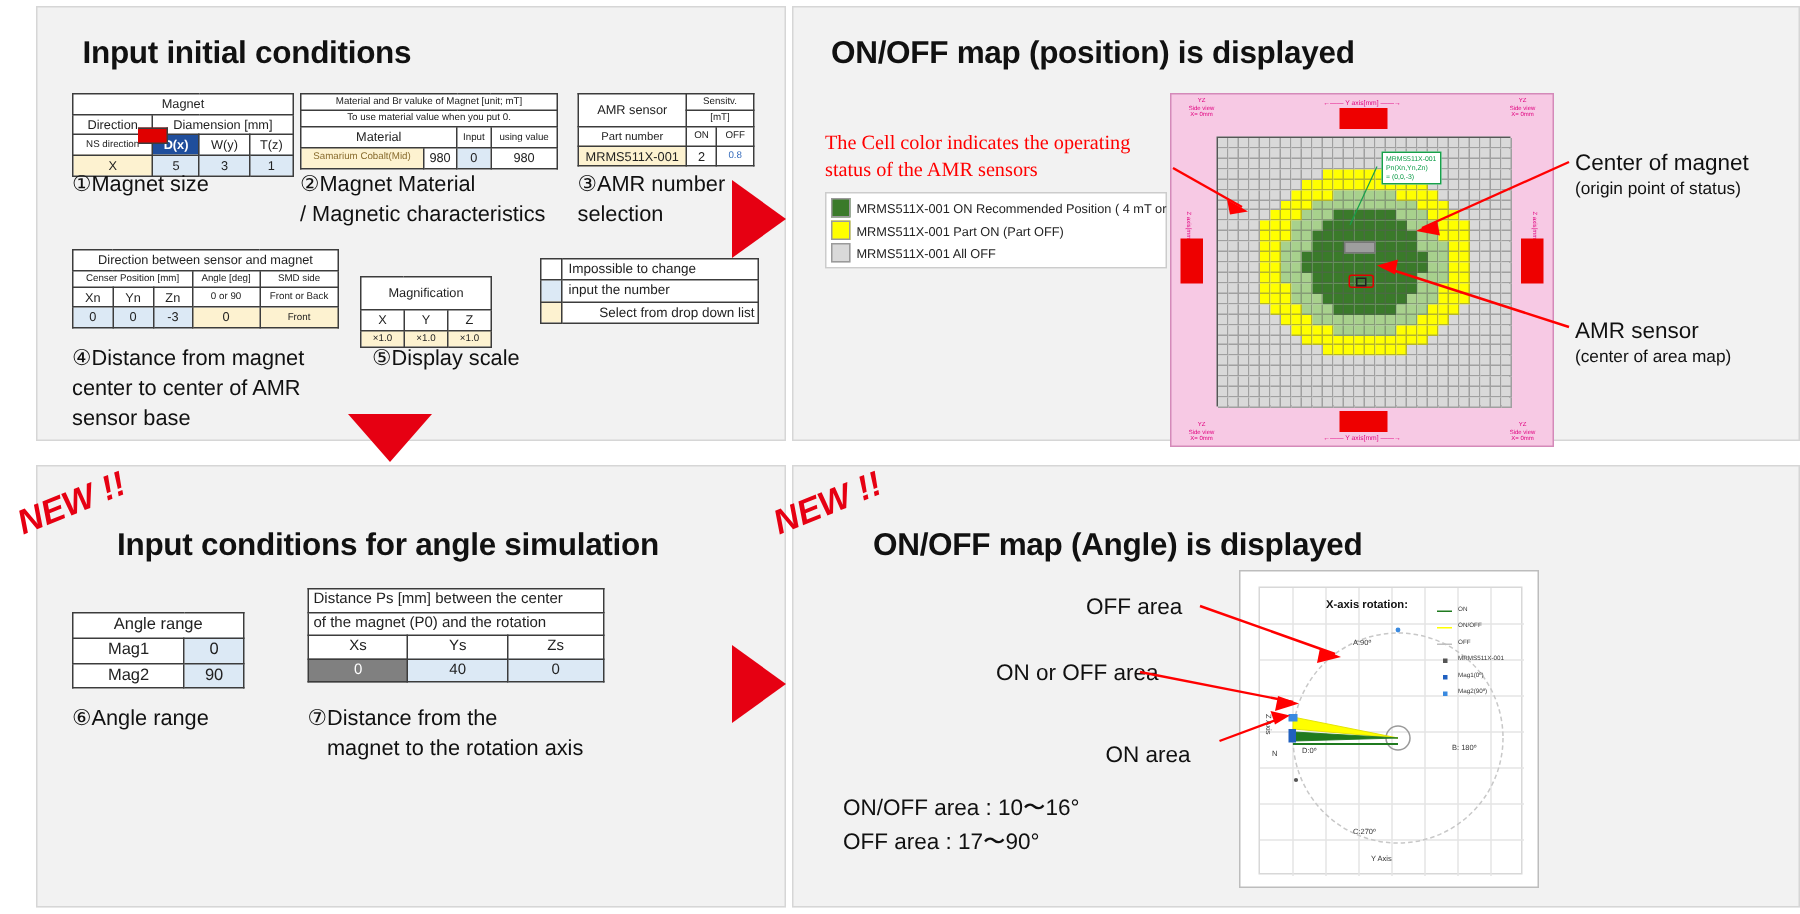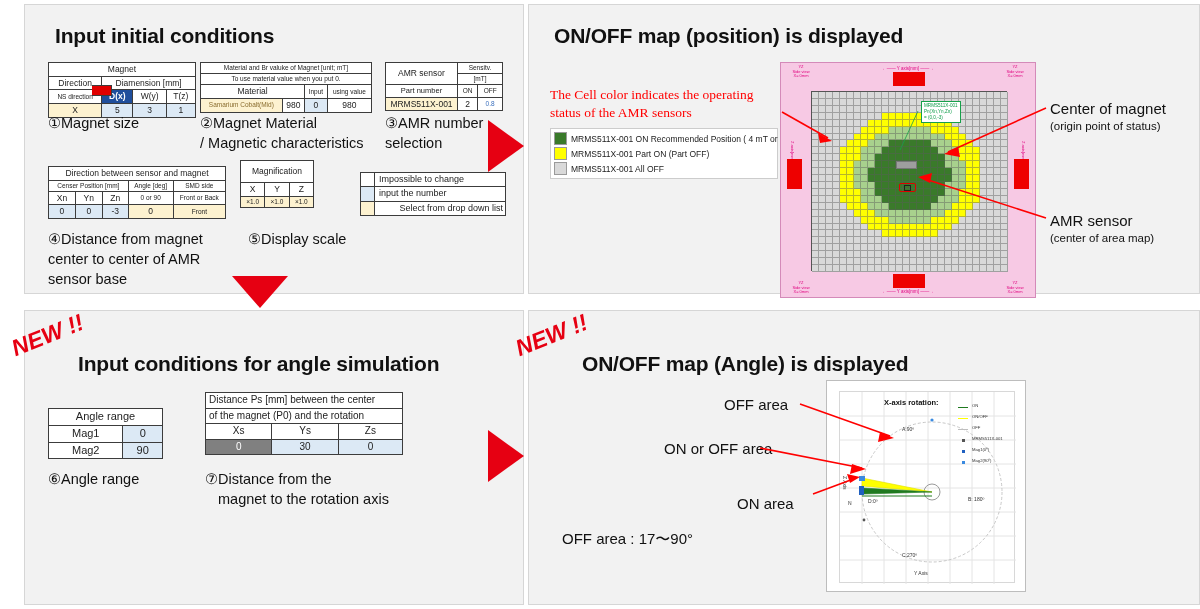--- a/index.html
+++ b/index.html
@@ -247,21 +247,21 @@
   <tr>
     <td class="c-blue">0</td>
     <td class="c-blue">0</td>
     <td class="c-blue">-3</td>
     <td class="c-tan">0</td>
     <td class="c-tan tiny">Front</td>
   </tr>
 </tbody>
   </table>
 
-<table class="tbl" id="t-magnification" style="left:240px; top:160px; width:74px;">
+<table class="tbl" id="t-magnification" style="left:240px; top:184px; width:88px;">
   <tbody>
       <tr>
         <td class="c-white" colspan="3" style="height:22px;">Magnification</td>
       </tr>
   <tr>
     <td class="c-white">X</td>
     <td class="c-white">Y</td>
     <td class="c-white">Z</td>
   </tr>
   <tr>
@@ -1103,35 +1103,36 @@
   <tr>
         <td class="c-white" colspan="3" style="text-align:left; padding-left:3px;">of the magnet (P0) and the rotation</td>
       </tr>
   <tr>
     <td class="c-white">Xs</td>
     <td class="c-white">Ys</td>
     <td class="c-white">Zs</td>
   </tr>
   <tr>
     <td class="c-gray">0</td>
-    <td class="c-blue">30</td>
+    <td class="c-blue">40</td>
     <td class="c-blue">0</td>
   </tr>
 </tbody>
   </table>
 
 <div class="caption" style="left:48px; top:470px;">⑥Angle range</div>
 <div class="caption" style="left:205px; top:470px;">⑦Distance from the</div>
 <div class="caption" style="left:218px; top:490px;">magnet to the rotation axis</div>
 
 <div class="calloutlabel" style="left:724px; top:396px;">OFF area</div>
 <div class="calloutlabel" style="left:664px; top:440px;">ON or OFF area</div>
 <div class="calloutlabel" style="left:737px; top:495px;">ON area</div>
 
 <div class="arealist" style="left:562px; top:528px;">
+  <div>ON/OFF area : 10〜16°</div>
   <div>OFF area :  17〜90°</div>
 </div>
 
 <div id="angle-figure">
   <div id="angle-plot">
     <svg width="176" height="192" style="position:absolute;left:0;top:0;">
       <g stroke="#e4e4e4" stroke-width="1">
         <line x1="0" y1="24" x2="176" y2="24"></line>
           <line x1="0" y1="48" x2="176" y2="48"></line>
         <line x1="0" y1="72" x2="176" y2="72"></line>

